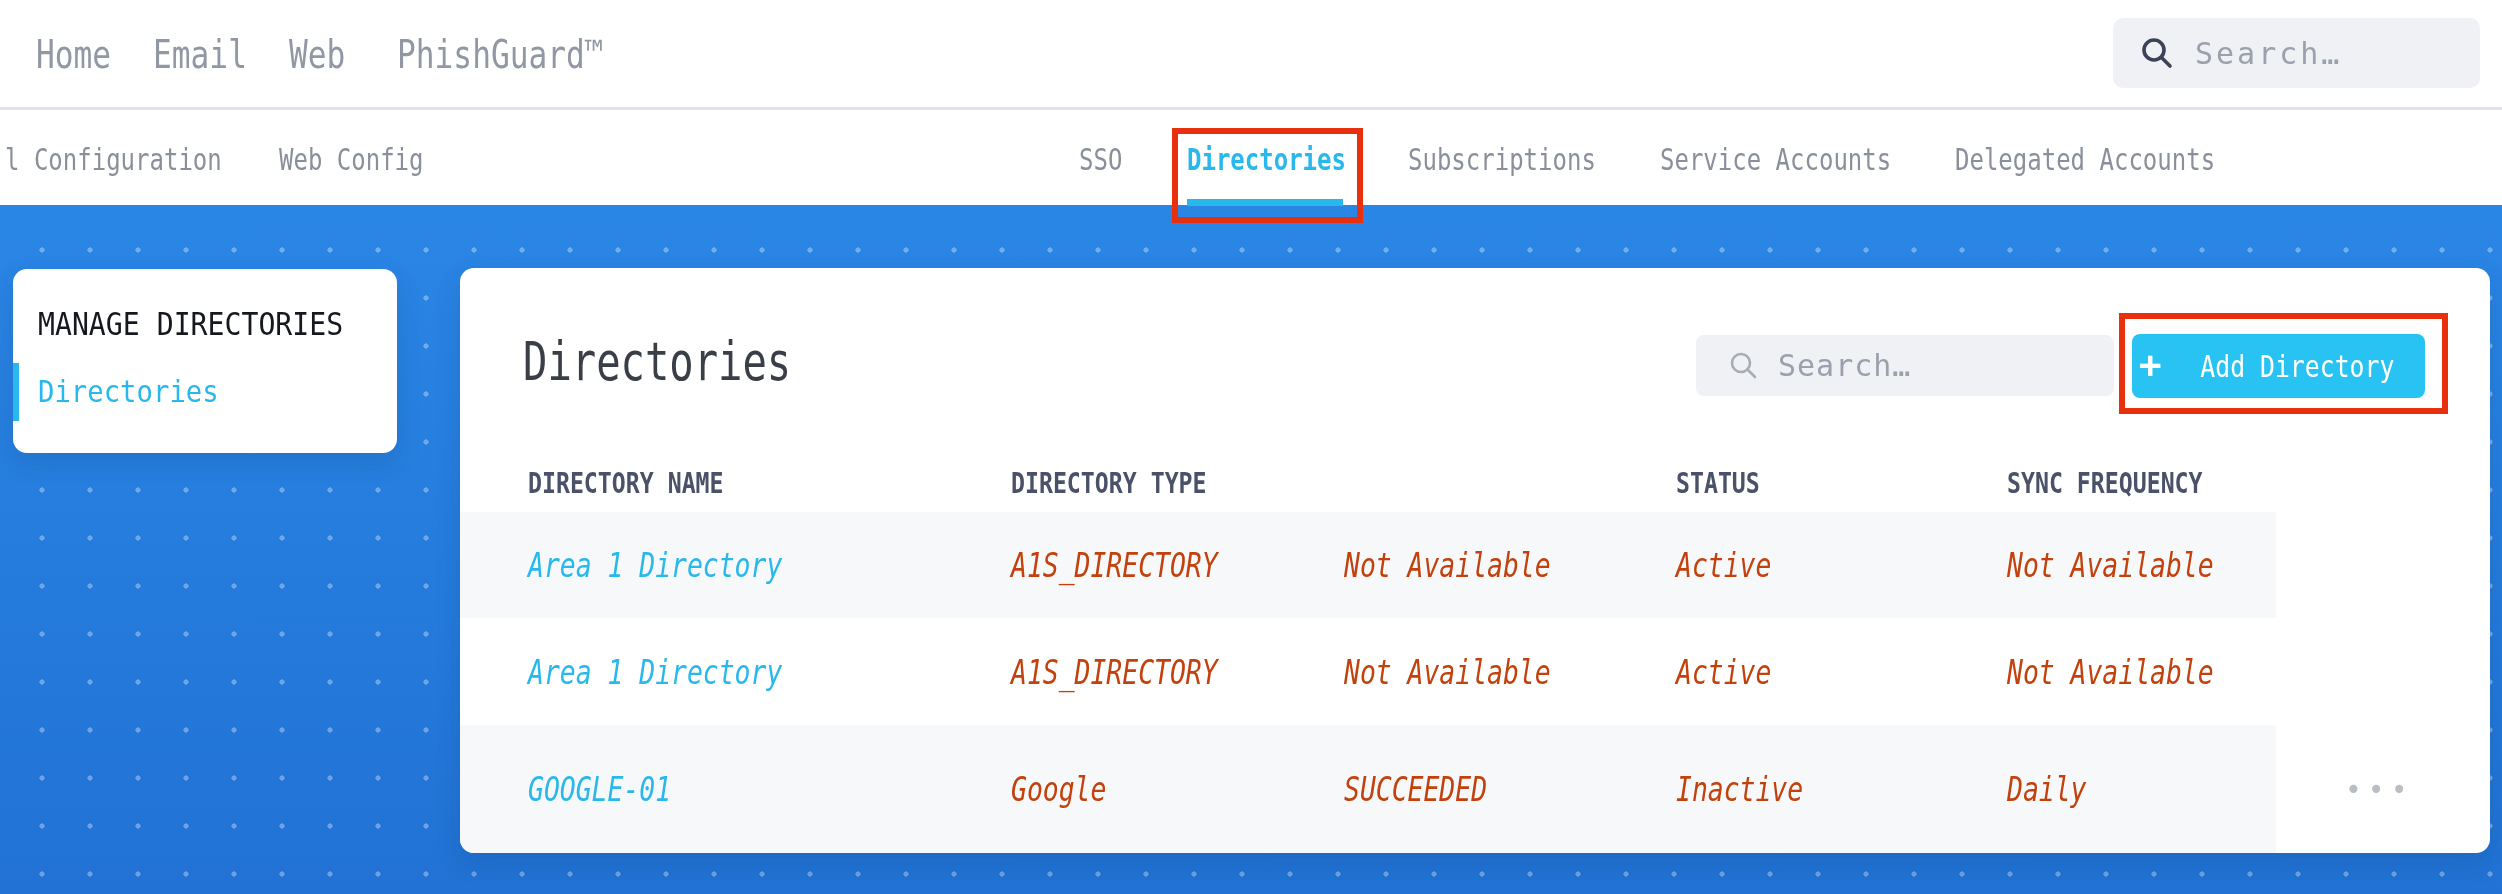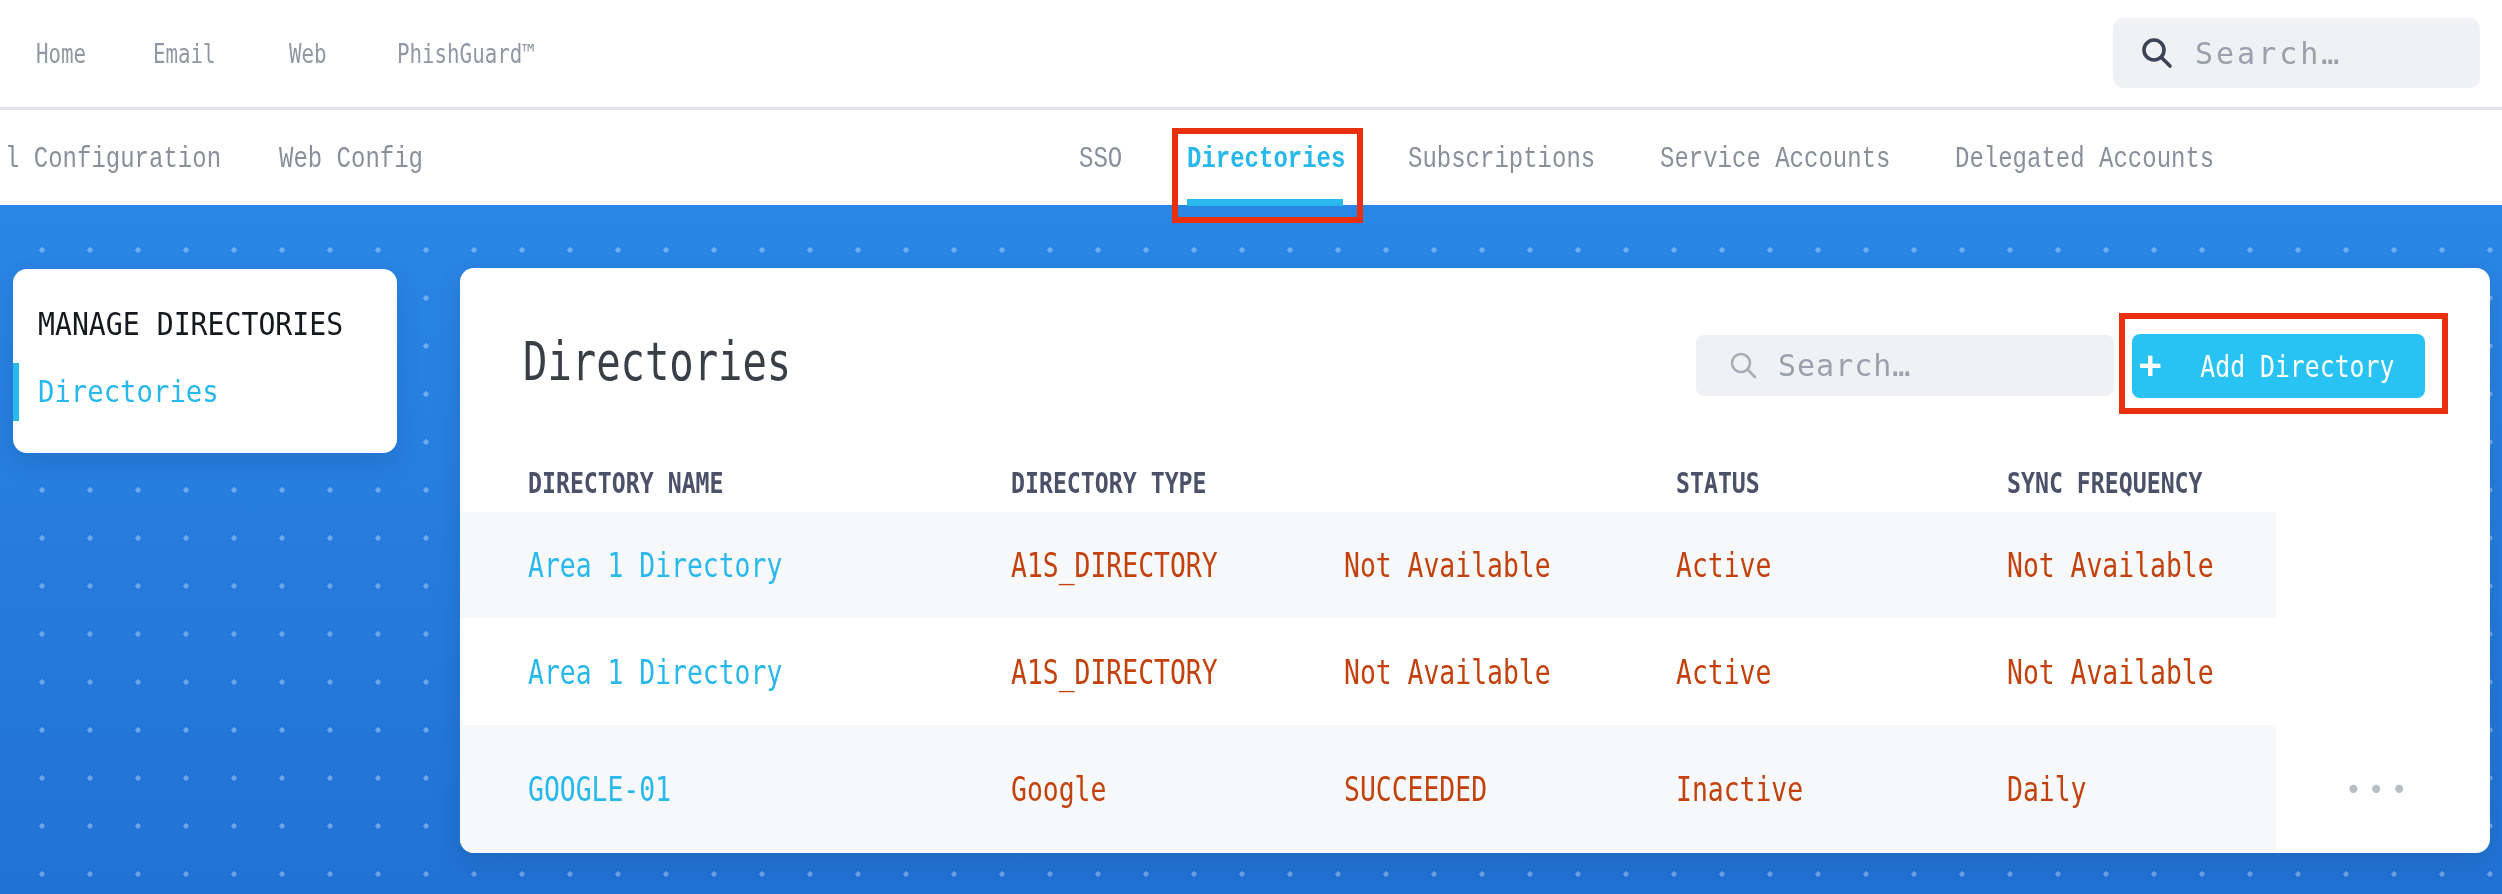--- a/index.html
+++ b/index.html
@@ -14,38 +14,38 @@
   .t  { display:inline-block; transform:scaleX(.80); transform-origin:0 50%; white-space:nowrap; }
   .tc { display:inline-block; transform:scaleX(.80); transform-origin:50% 50%; white-space:nowrap; }
 
   
   .header-top {
     position:absolute; left:0; top:0; width:2502px; height:110px;
     background:#fff; border-bottom:3px solid #E0E3E9;
   }
   .header-top .navlink {
     position:absolute; top:50%; transform:translateY(-50%);
-    font-size:26px; color:#9197A3; cursor:pointer;text-decoration:underline;
+    font-size:39px; color:#9197A3; cursor:pointer;text-decoration:underline;
   }
   .search-pill {
     position:absolute; left:2113px; top:18px; width:367px; height:70px;
     background:#F0F1F4; border-radius:10px;
     display:flex; align-items:center; padding-left:26px; gap:20px;
   }
   .search-pill svg { flex:0 0 auto; }
   .search-pill input {
     border:none; outline:none; background:transparent;
     font-family:inherit; font-size:30px; letter-spacing:3px;
     color:#5A5F6C; width:260px;
   }
   .search-pill input::placeholder { color:#9BA0AD; }
 
   
   .header-sub {
-    position:absolute; left:0; top:113px; width:2385px; height:92px; background:#fff;font-family:Liberation Mono, monospace;
+    position:absolute; left:0; top:113px; width:2385px; height:92px; background:#fff;
   }
   .header-sub .navlink {
     position:absolute; top:50%; transform:translateY(-50%);
     font-size:30px; color:#8A8F9B; cursor:pointer;
   }
   .header-sub .navlink.active { color:#29B8EB; font-weight:bold; }
   .tab-underline {
     position:absolute; left:1187px; top:199px; width:156px; height:7px;
     background:#29B8EB; z-index:4;
   }
@@ -113,21 +113,21 @@
   }
   .add-btn .plus { font-size:38px; font-weight:bold; line-height:1; margin-top:-3px; }
   .add-btn .lbl  { font-size:31px; }
 
   
   .thead { position:absolute; left:0; top:198px; width:1817px; height:34px; }
   .th {
     position:absolute; top:0; font-size:29px; font-weight:bold; color:#4A5168;
   }
   .rows { position:absolute; left:0; top:244px; width:2030px; }
-  .row { position:relative; width:1816px; }
+  .row { position:relative; width:1816px;font-style:italic; }
   .row.alt { background:#F6F8FA; }
   .row .cell {
     position:absolute; top:50%; transform:translateY(-50%);
     font-size:33px; color:#c2410c;
   }
   .row .cell.link { color:#29B8EB; cursor:pointer; }
   .row .cell.menu { color:#B9BDC4; font-size:28px; letter-spacing:6px; cursor:pointer; }
   .c1 { left:68px; }  .c2 { left:551px; } .c3 { left:884px; }
   .c4 { left:1216px; } .c5 { left:1547px; } .c6 { left:1885px; }
   .r1 { height:106px; } .r2 { height:107px; } .r3 { height:128px; }

